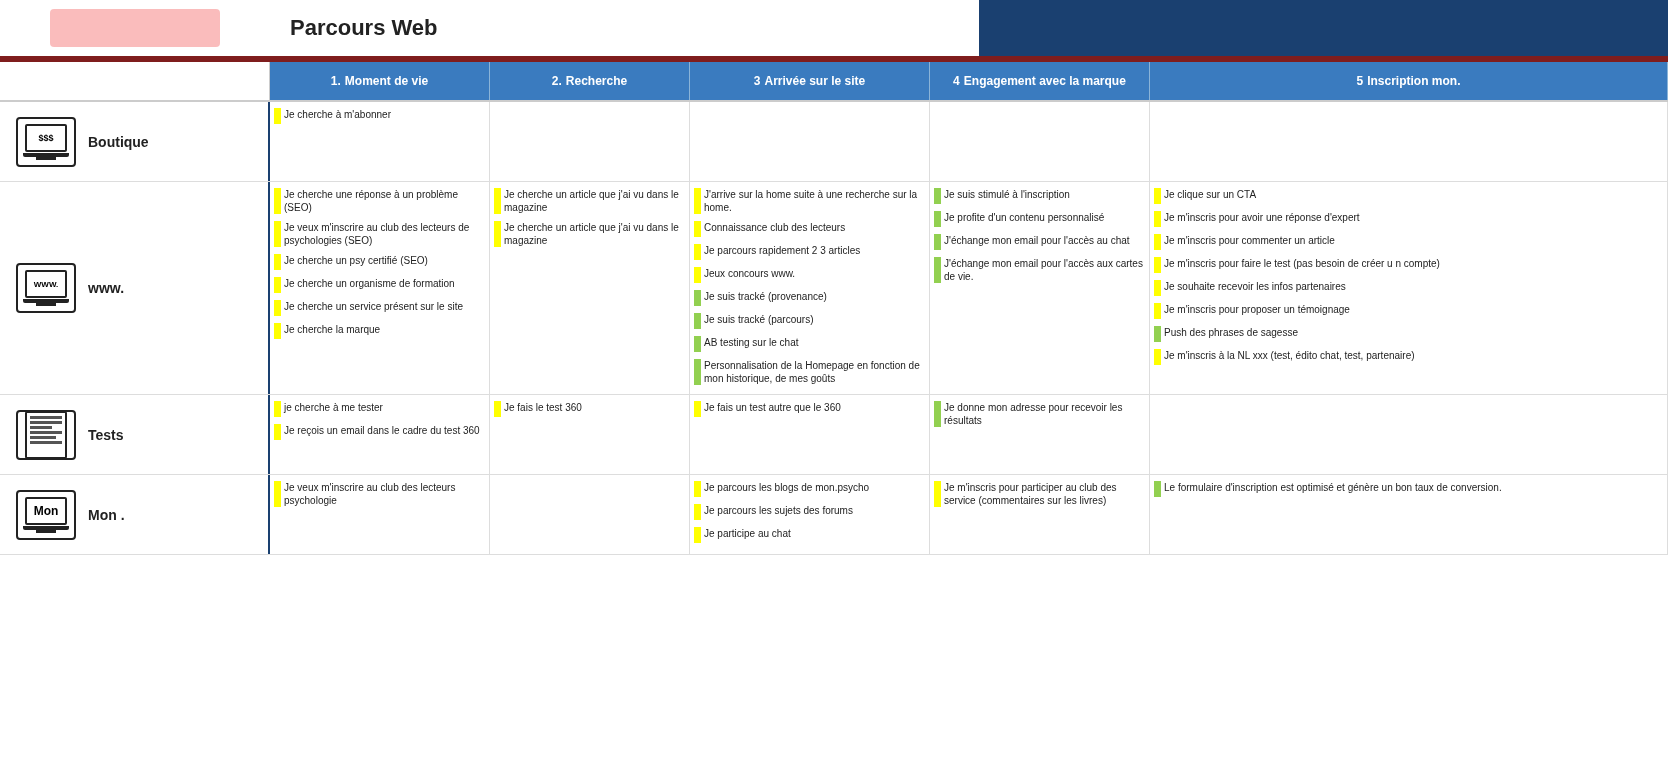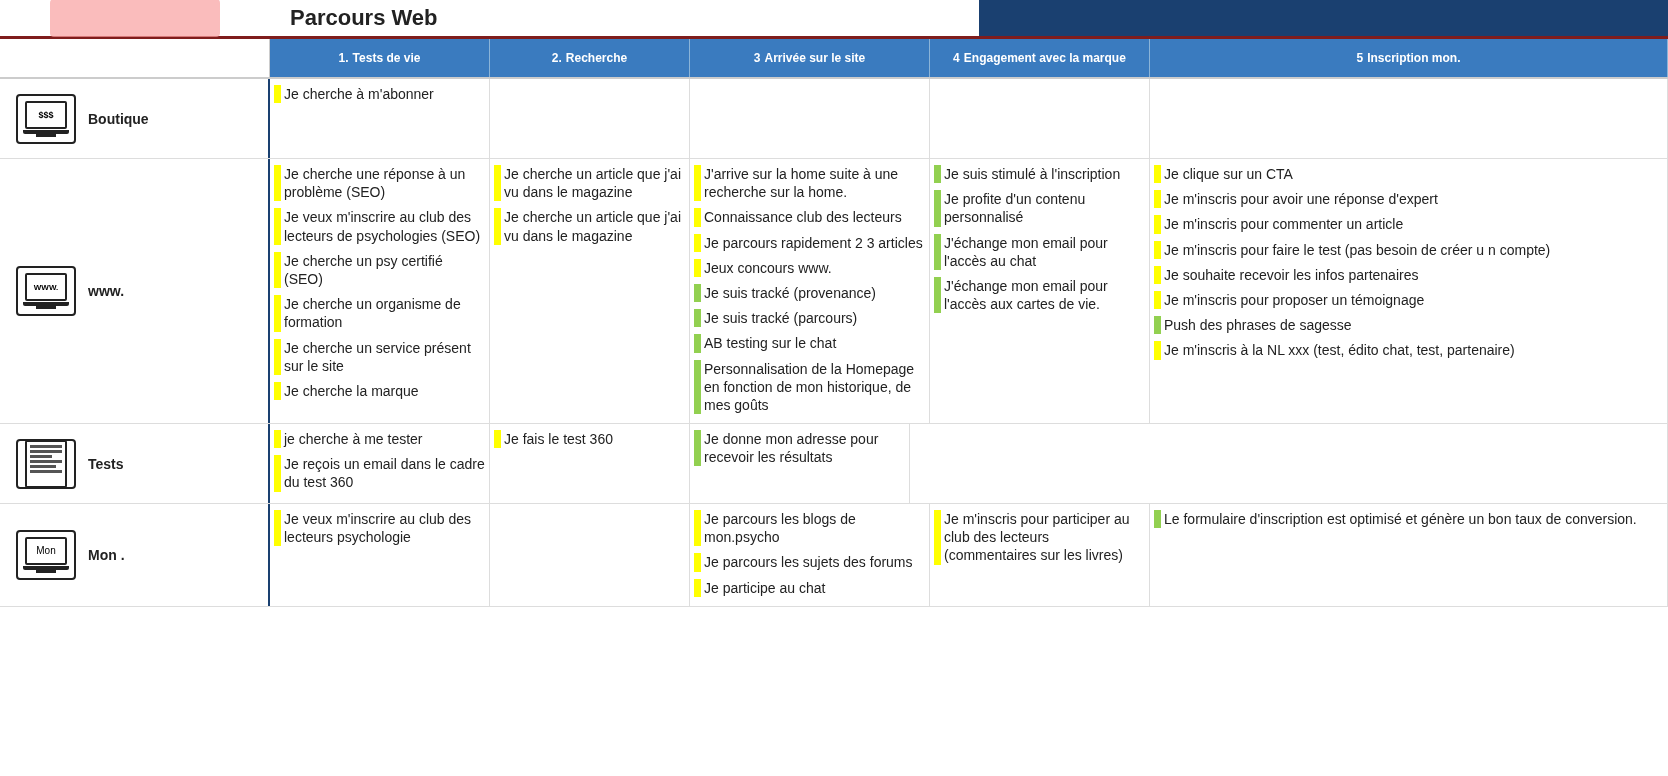--- a/index.html
+++ b/index.html
@@ -1,21 +1,21 @@
 <!DOCTYPE html>
 <html><head>
   <meta charset="utf-8">
   <style>
     * { box-sizing: border-box; margin: 0; padding: 0; }
     body { font-family: Arial, sans-serif; font-size: 11px; background: #fff; overflow-x: auto; }
 
     .page-wrapper { display: flex; flex-direction: column; width: 1668px; }
 
     
-    .header { display: flex; align-items: center; height: 39px; border-bottom: 3px solid #7f1d1d; }
+    .header { display: flex; align-items: center; height: 62px; border-bottom: 6px solid #7f1d1d; }
     .logo-area { width: 270px; display: flex; align-items: center; justify-content: center; padding: 8px; }
     .logo-placeholder { background: #f8a0a0; border-radius: 4px; width: 170px; height: 38px; opacity: 0.7; }
     .header-title { flex: 1; display: flex; align-items: center; padding-left: 20px; }
     .header-title h1 { font-size: 22px; font-weight: bold; color: #222; }
     .header-bar { flex: 1; background: #1a4070; height: 100%; }
 
     
     .col-headers { display: flex; height: 40px; border-bottom: 2px solid #ccc; }
     .row-label-header { width: 270px; background: #fff; border-right: 1px solid #ccc; }
     .col-header { display: flex; align-items: center; justify-content: center; background: #3a7bbf; color: #fff; font-weight: bold; font-size: 12px; text-align: center; border-right: 1px solid #8ab4d8; }
@@ -23,21 +23,21 @@
 
     
     .main-grid { display: flex; flex-direction: column; }
 
     .grid-row { display: flex; border-bottom: 1px solid #ddd; min-height: 80px; }
     .row-label { width: 270px; min-width: 270px; display: flex; align-items: center; gap: 12px; padding: 10px 16px; border-right: 2px solid #1a4070; background: #fff; }
     .row-icon { display: flex; align-items: center; justify-content: center; width: 60px; height: 50px; border: 2px solid #222; border-radius: 4px; font-size: 10px; font-weight: bold; flex-shrink: 0; }
     .row-title { font-size: 14px; font-weight: bold; color: #222; }
 
     .col-cell { border-right: 1px solid #ddd; padding: 6px 4px; display: flex; flex-direction: column; gap: 4px; background: #fff; overflow: hidden; }
-    .item-text { font-size: 14px; color: #222; line-height: 1.3; }
+    .item-text { font-size: 10px; color: #222; line-height: 1.3; }
 
     
     .col-1 { width: 220px; min-width: 220px; }
     .col-2 { width: 200px; min-width: 200px; }
     .col-3 { width: 240px; min-width: 240px; }
     .col-4 { width: 220px; min-width: 220px; }
     .col-5 { width: 230px; min-width: 230px; flex: 1; }
 
     .laptop-icon { display: flex; flex-direction: column; align-items: center; }
     .laptop-screen { width: 42px; height: 28px; border: 2px solid #222; border-radius: 2px; display: flex; align-items: center; justify-content: center; font-size: 8px; font-weight: bold; background: #fff; }
@@ -61,21 +61,21 @@
     <div class="header-title">
       <h1>Parcours Web</h1>
     </div>
     <div class="header-bar" style="width:800px; max-width:800px;"></div>
   </div>
 
   <div class="col-headers">
     <div class="row-label-header"></div>
     <div class="col-header col-1">
       <span class="col-num">1.</span>
-      <span>Tests de vie</span>
+      <span>Moment de vie</span>
     </div>
     <div class="col-header col-2">
       <span class="col-num">2.</span>
       <span>Recherche</span>
     </div>
     <div class="col-header col-3">
       <span class="col-num">3</span>
       <span>Arrivée sur le site</span>
     </div>
     <div class="col-header col-4">
@@ -297,33 +297,39 @@
       <div class="bar y"></div>
       <span class="item-text">Je reçois un email dans le cadre du test 360</span>
     </div>
   </div>
     <div class="col-cell col-2">
     <div class="item-wrapper">
       <div class="bar y"></div>
       <span class="item-text">Je fais le test 360</span>
     </div>
   </div>
+    <div class="col-cell col-3">
+    <div class="item-wrapper">
+      <div class="bar y"></div>
+      <span class="item-text">Je fais un test autre que le 360</span>
+    </div>
+  </div>
     <div class="col-cell col-4">
     <div class="item-wrapper">
       <div class="bar g"></div>
       <span class="item-text">Je donne mon adresse pour recevoir les résultats</span>
     </div>
   </div>
     <div class="col-cell col-5"></div>
   </div>
       <div class="grid-row">
     <div class="row-label">
       <div class="row-icon">
             <div class="laptop-icon">
-      <div class="laptop-screen" style="font-size:10px;font-weight:normal;padding:10px;">Mon</div>
+      <div class="laptop-screen" style="font-size:12px;font-weight:bold;padding:10px;">Mon</div>
       <div class="laptop-base"></div>
       <div class="laptop-stand"></div>
     </div>
           </div>
       <span class="row-title">Mon .</span>
     </div>
     <div class="col-cell col-1">
     <div class="item-wrapper">
       <div class="bar y"></div>
       <span class="item-text">Je veux m'inscrire au club des lecteurs psychologie</span>
@@ -342,21 +348,21 @@
     </div>
 
     <div class="item-wrapper">
       <div class="bar y"></div>
       <span class="item-text">Je participe au chat</span>
     </div>
   </div>
     <div class="col-cell col-4">
     <div class="item-wrapper">
       <div class="bar y"></div>
-      <span class="item-text">Je m'inscris pour participer au club des lecteurs (commentaires sur les livres)</span>
+      <span class="item-text">Je m'inscris pour participer au club des service (commentaires sur les livres)</span>
     </div>
   </div>
     <div class="col-cell col-5">
     <div class="item-wrapper">
       <div class="bar g"></div>
       <span class="item-text">Le formulaire d'inscription est optimisé et génère un bon taux de conversion.</span>
     </div>
   </div>
   </div>
     </div>

